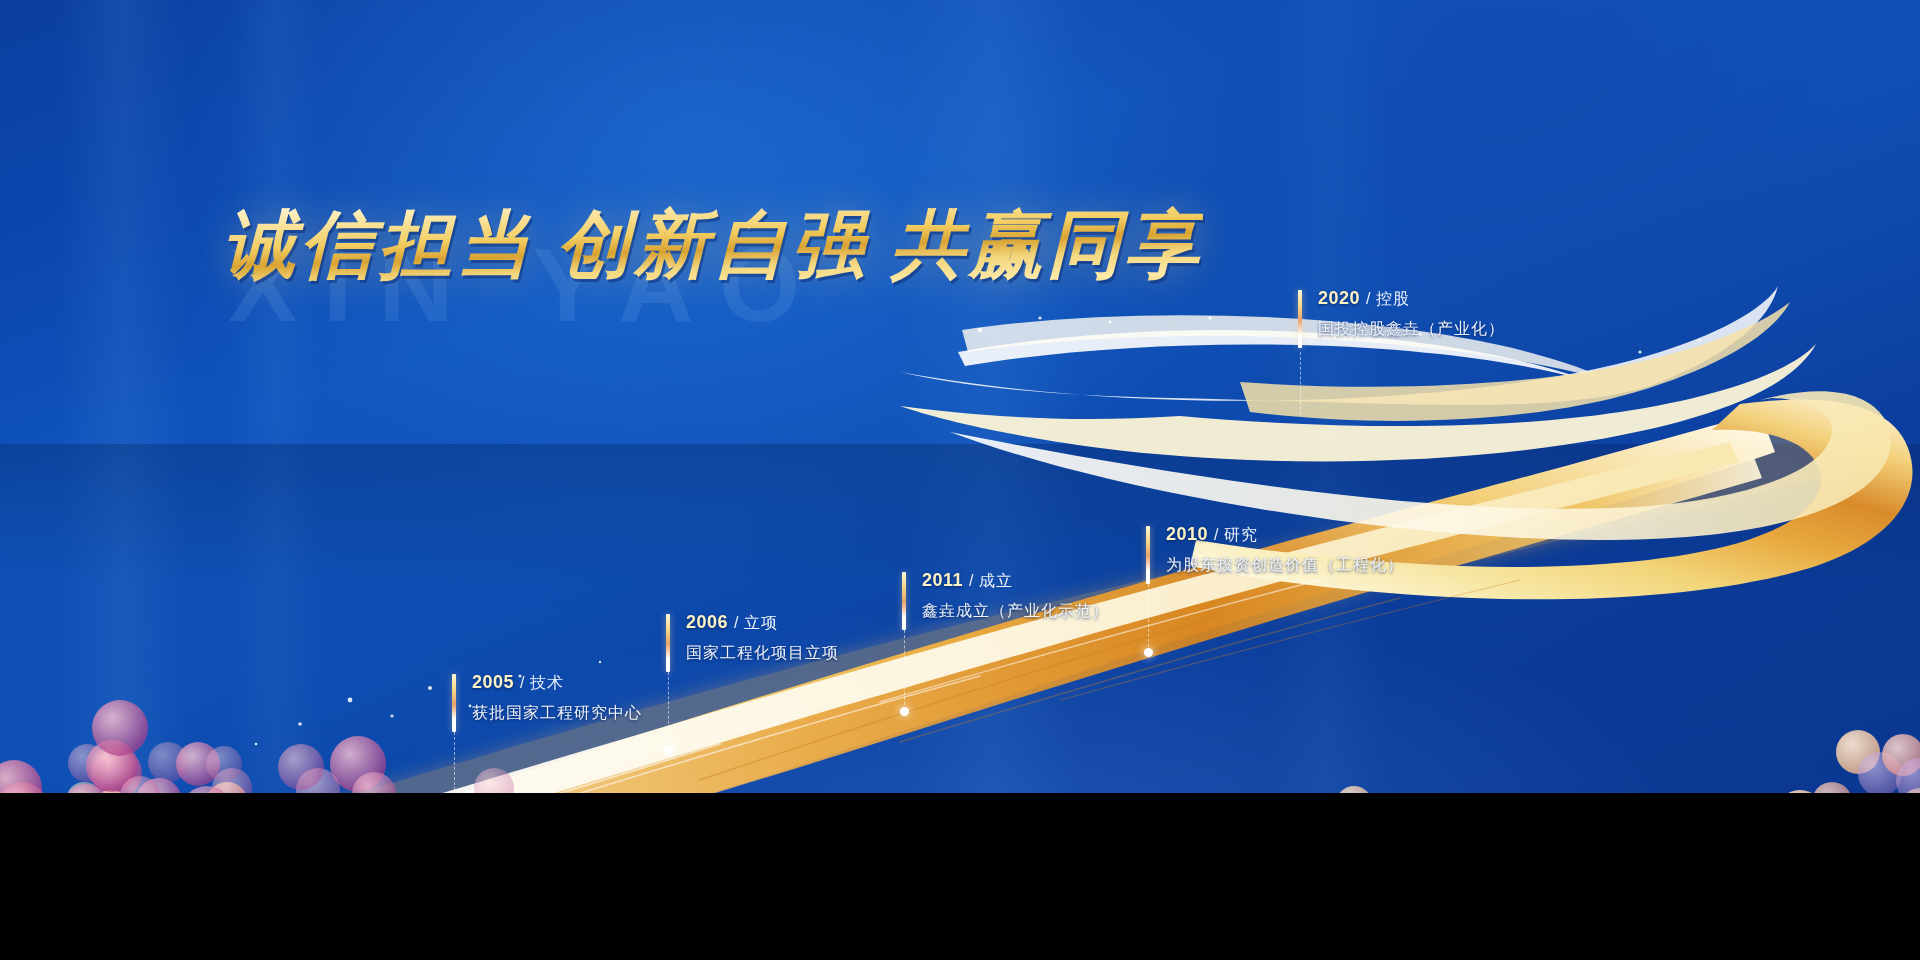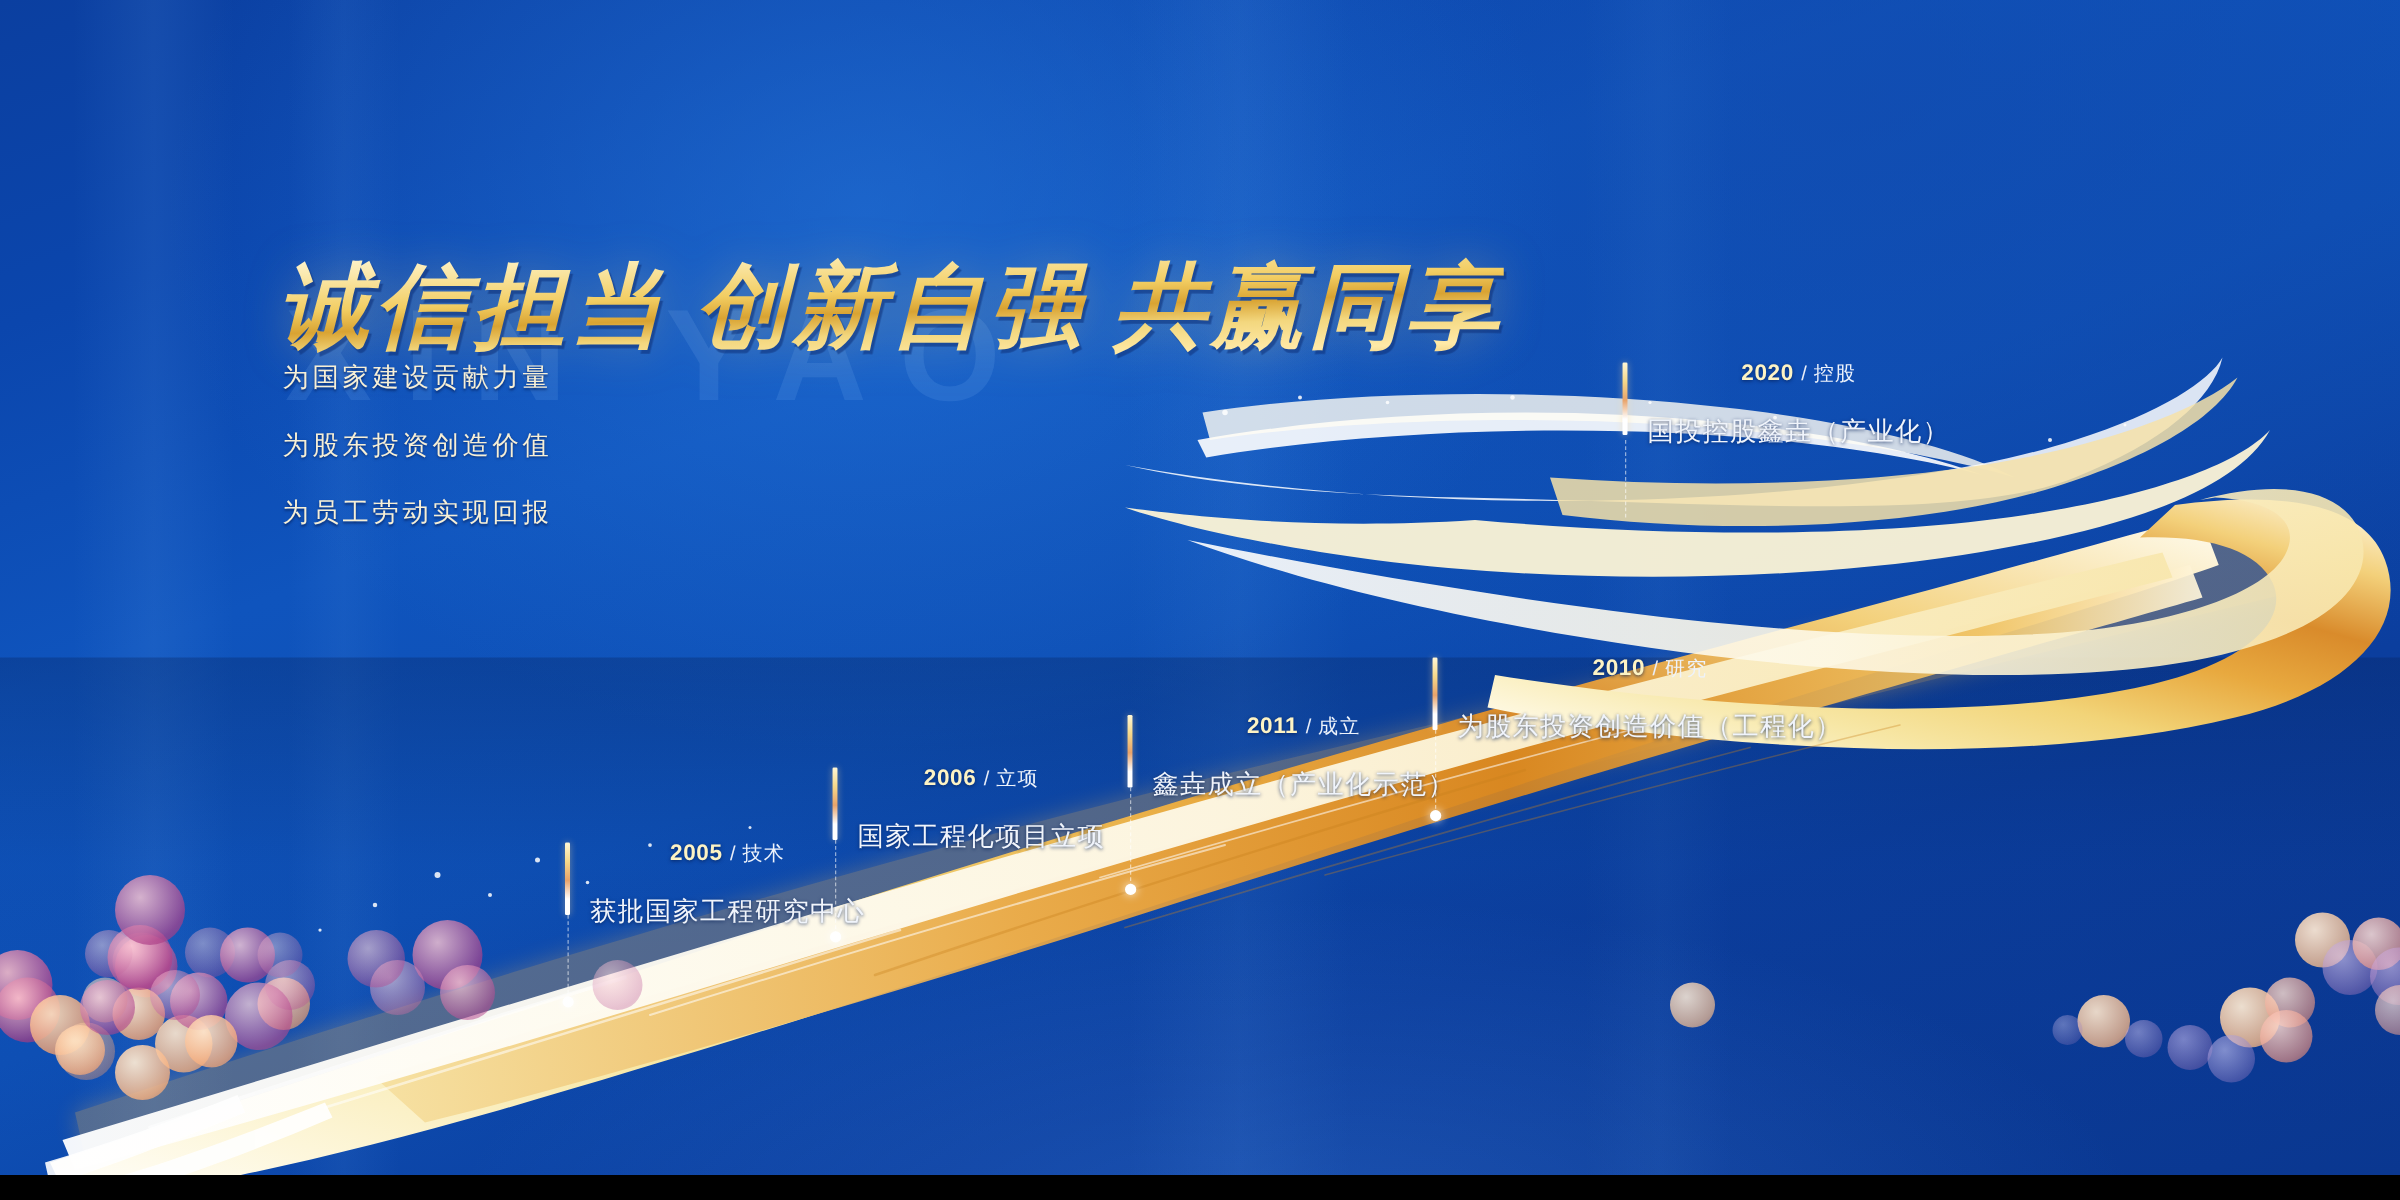--- a/index.html
+++ b/index.html
@@ -1,26 +1,25 @@
 <!DOCTYPE html>
 <html><head>
 <meta charset="utf-8">
 <style>
   html,body{margin:0;padding:0;background:#000;}
   body{font-family:"Liberation Sans","DejaVu Sans",sans-serif;}
 
   #stage{
     position:relative;
-    width:1920px;height:940px;
+    width:1920px;height:793px;
     overflow:hidden;
     background:
       radial-gradient(ellipse 900px 700px at 36% 18%, rgba(40,120,220,0.55) 0%, rgba(40,120,220,0.0) 62%),
       radial-gradient(ellipse 1100px 820px at 78% 8%, rgba(18,72,170,0.55) 0%, rgba(18,72,170,0.0) 65%),
       linear-gradient(160deg,#0b3fa0 0%,#0b46ad 16%,#0f54bd 34%,#0e50b6 52%,#0b3e9e 74%,#0a3790 100%);
-    text-align: center;
   }
 
   
   .shaft{position:absolute;top:0;bottom:0;pointer-events:none;}
   .s1{left:3%;width:130px;background:linear-gradient(90deg,rgba(255,255,255,0) 0%,rgba(120,185,255,0.10) 50%,rgba(255,255,255,0) 100%);}
   .s2{left:12%;width:90px;background:linear-gradient(90deg,rgba(255,255,255,0) 0%,rgba(120,185,255,0.07) 50%,rgba(255,255,255,0) 100%);}
   .s3{left:47%;width:180px;background:linear-gradient(90deg,rgba(255,255,255,0) 0%,rgba(110,180,255,0.09) 50%,rgba(255,255,255,0) 100%);}
   .s4{left:66%;width:120px;background:linear-gradient(90deg,rgba(255,255,255,0) 0%,rgba(110,180,255,0.06) 50%,rgba(255,255,255,0) 100%);}
 
   
@@ -79,22 +78,22 @@
   .marker .txt{position:absolute;left:20px;top:0;white-space:nowrap;}
   .marker .yr{
     font-size:18px;font-weight:700;color:#fdf3c4;letter-spacing:0.5px;
     text-shadow:0 1px 3px rgba(5,30,85,0.8);
   }
   .marker .slash{
     font-size:16px;font-weight:400;color:#e9eef8;margin-left:6px;letter-spacing:1px;
   }
   .marker .cat{font-size:16px;color:#eef3fb;letter-spacing:1px;}
   .marker .desc{
-    display:block;margin-top:21px;
-    font-size:21px;color:#f0f4fb;letter-spacing:1px;
+    display:block;margin-top:9px;
+    font-size:16px;color:#f0f4fb;letter-spacing:1px;
     text-shadow:0 1px 3px rgba(5,30,85,0.8);
   }
   .leader{
     position:absolute;width:0;
     border-left:1px dashed rgba(255,255,255,0.55);
   }
   .dot{
     position:absolute;width:9px;height:9px;border-radius:50%;
     background:#ffffff;
     box-shadow:0 0 8px rgba(255,255,255,0.9);
@@ -294,25 +293,20 @@
       <path d="M36,930 C90,914 140,896 190,876 L196,890 C142,912 86,934 40,948 Z"></path>
       <path d="M56,952 C120,936 190,910 260,882 L266,894 C196,924 124,950 62,966 Z"></path>
     </g>
   </svg>
 
   <div class="headline-wrap">
     <div class="watermark">XIN YAO</div>
     <div class="headline">诚信担当 创新自强 共赢同享</div>
   </div>
 
-  <div class="slogans">
-    <div class="slogan">为国家建设贡献力量</div>
-    <div class="slogan">为股东投资创造价值</div>
-    <div class="slogan">为员工劳动实现回报</div>
-  </div>
 
   <div class="marker" style="left:452px;top:672px;">
     <div class="bar"></div>
     <div class="txt">
       <span class="yr">2005</span><span class="slash">/</span>
       <span class="cat">技术</span>
       <span class="desc">获批国家工程研究中心</span>
     </div>
   </div>
   <div class="leader" style="left:454px;top:732px;height:68px;"></div>

